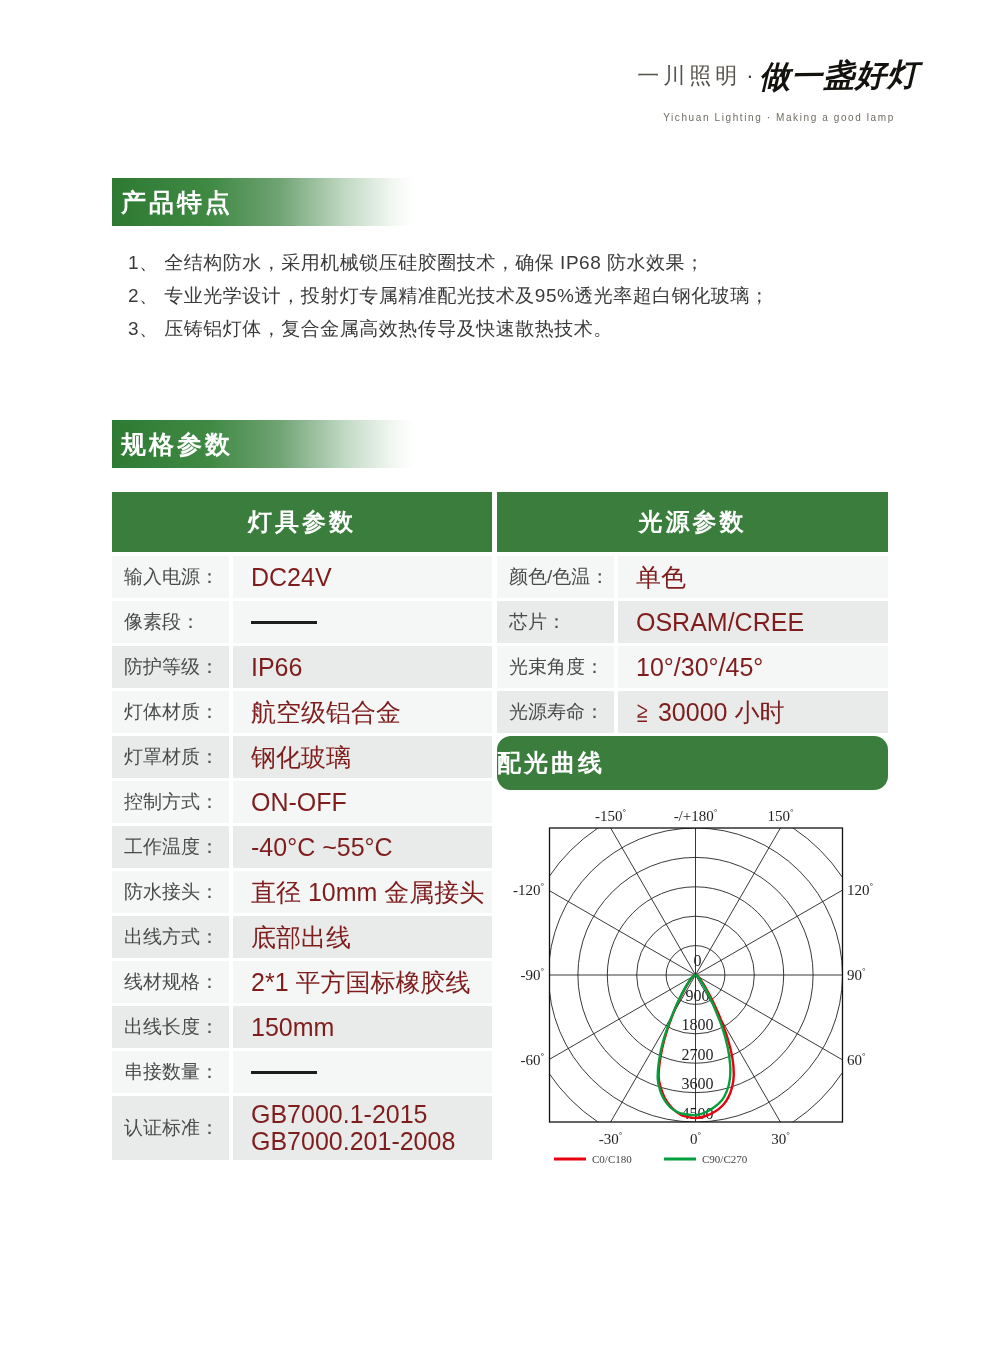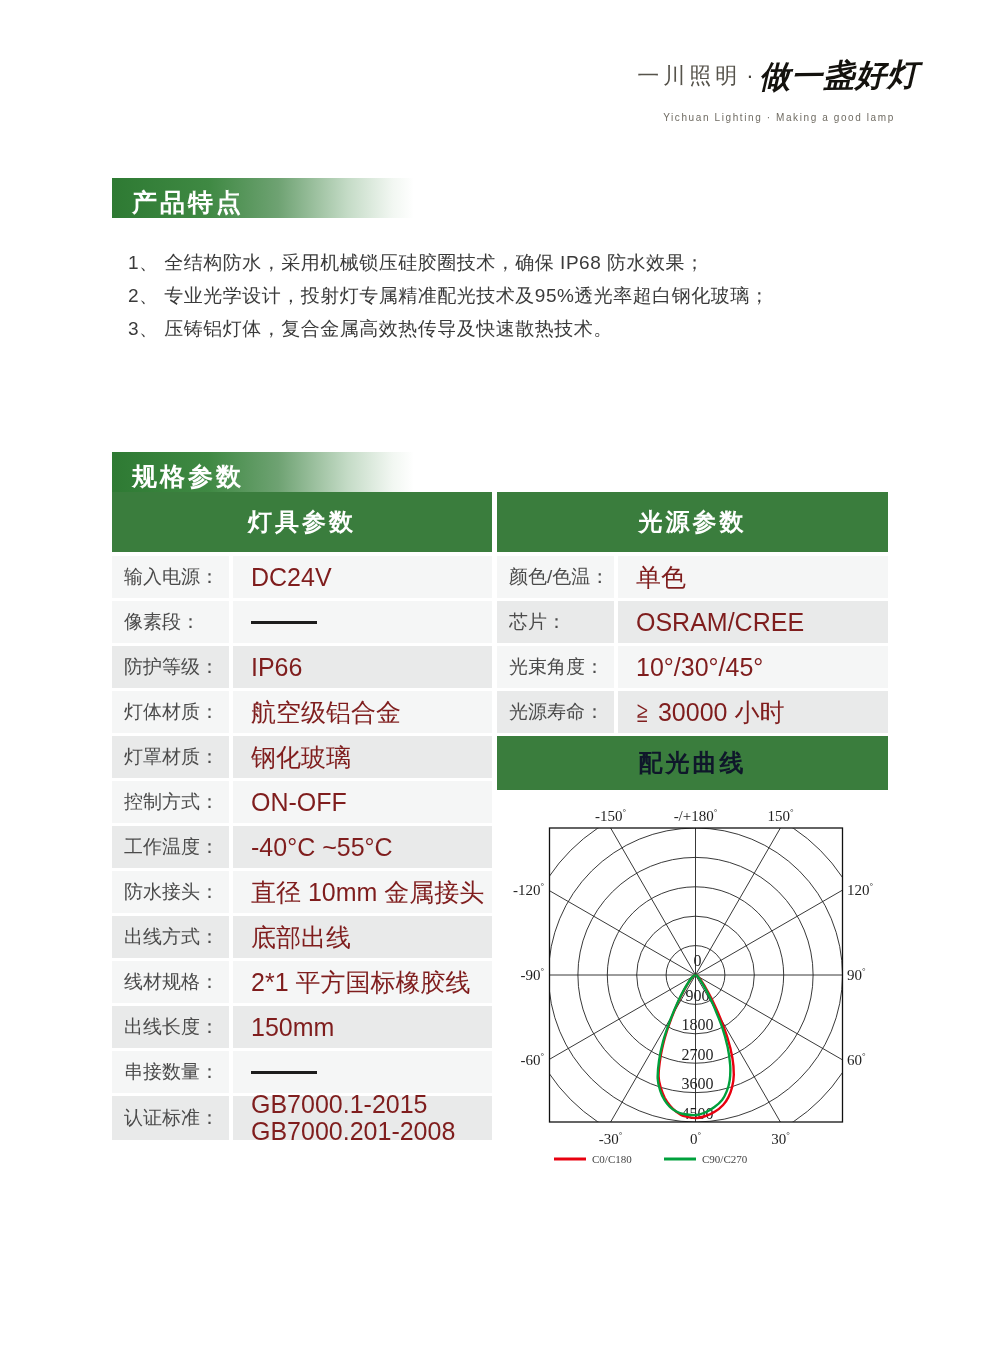--- a/index.html
+++ b/index.html
@@ -11,52 +11,52 @@
   .logo{position:absolute;top:56px;left:648px;width:262px;text-align:center;}
   .logo-main{display:flex;align-items:center;justify-content:center;white-space:nowrap;}
   .logo-brand{font-size:22px;color:#56534b;letter-spacing:4px;line-height:40px;}
   .logo-dot{font-size:22px;color:#403d36;margin:0 5px;line-height:40px;}
   .logo-calli{font-size:31px;font-weight:bold;color:#14120e;font-family:"Liberation Serif",serif;
     font-style:italic;letter-spacing:1px;line-height:40px;transform:rotate(-1deg);}
   .logo-bulb{margin-left:2px;margin-bottom:-6px;}
   .logo-en{font-size:10px;color:#6f6b62;letter-spacing:1.6px;margin-top:16px;}
   
   .section-bar{
-    position:absolute;left:112px;width:302px;height:40px;line-height:48px;
-    padding-left:20px;box-sizing:border-box;color:#fff;font-size:25px;font-weight:bold;letter-spacing:3px;
+    position:absolute;left:112px;width:302px;height:48px;line-height:48px;
+    padding-left:9px;box-sizing:border-box;color:#fff;font-size:25px;font-weight:bold;letter-spacing:3px;
     background:linear-gradient(90deg,#2e7a33 0%,#3f8943 32%,#6ea272 55%,#c4dbc6 78%,#f2f7f2 93%,#ffffff 100%);
   }
   .bar-features{top:178px;}
-  .bar-specs{top:420px;margin-top:32px;}
+  .bar-specs{top:420px;}
   
   .features{position:absolute;left:128px;top:246px;width:740px;}
   .feature-line{font-size:19px;color:#3a3a3a;line-height:33px;letter-spacing:0.5px;}
   
   .spec-table{position:absolute;left:112px;top:492px;width:776px;display:flex;gap:5px;}
   .half{display:flex;flex-direction:column;}
   .half-left{width:380px;}
   .half-right{width:391px;}
   .table-header{
     height:60px;line-height:60px;text-align:center;background:#3a7d3d;color:#fff;
     font-size:24px;font-weight:bold;letter-spacing:3px;
   }
   .rows{margin-top:4px;display:flex;flex-direction:column;}
   .spec-row{display:flex;height:42px;margin-bottom:3px;}
-  .spec-row.tall{height:44px;margin-bottom:0;}
+  .spec-row.tall{height:64px;margin-bottom:0;}
   .cell{display:flex;align-items:center;box-sizing:border-box;}
   .cell.label{width:117px;padding-left:12px;margin-right:4px;font-size:19px;color:#4b4b4b;flex-shrink:0;}
   .cell.value{flex:1;padding-left:18px;font-size:25px;color:#7f1d1d;flex-direction:column;align-items:flex-start;justify-content:center;}
   .cell.value div{line-height:27px;}
   .stripe-a .cell{background:#f5f6f6;}
   .stripe-b .cell{background:#e9eaea;}
   .dash-line{width:66px;border-top:3px solid #1d1d1d;}
   
   .curve-header{
-    height:54px;line-height:54px;text-align:center;background:#3a7d3d;color:#0f172a;
-    font-size:24px;font-weight:bold;letter-spacing:3px;
+    height:54px;line-height:54px;background:#3a7d3d;color:#ffffff;
+    font-size:24px;font-weight:bold;letter-spacing:3px;border-radius:14px;
   }
   .chart-wrap{width:391px;height:420px;background:#fff;}
   .chart-wrap svg{display:block;}
 </style>
 </head>
 <body>
 
 <div class="page">
 
   <div class="logo">

